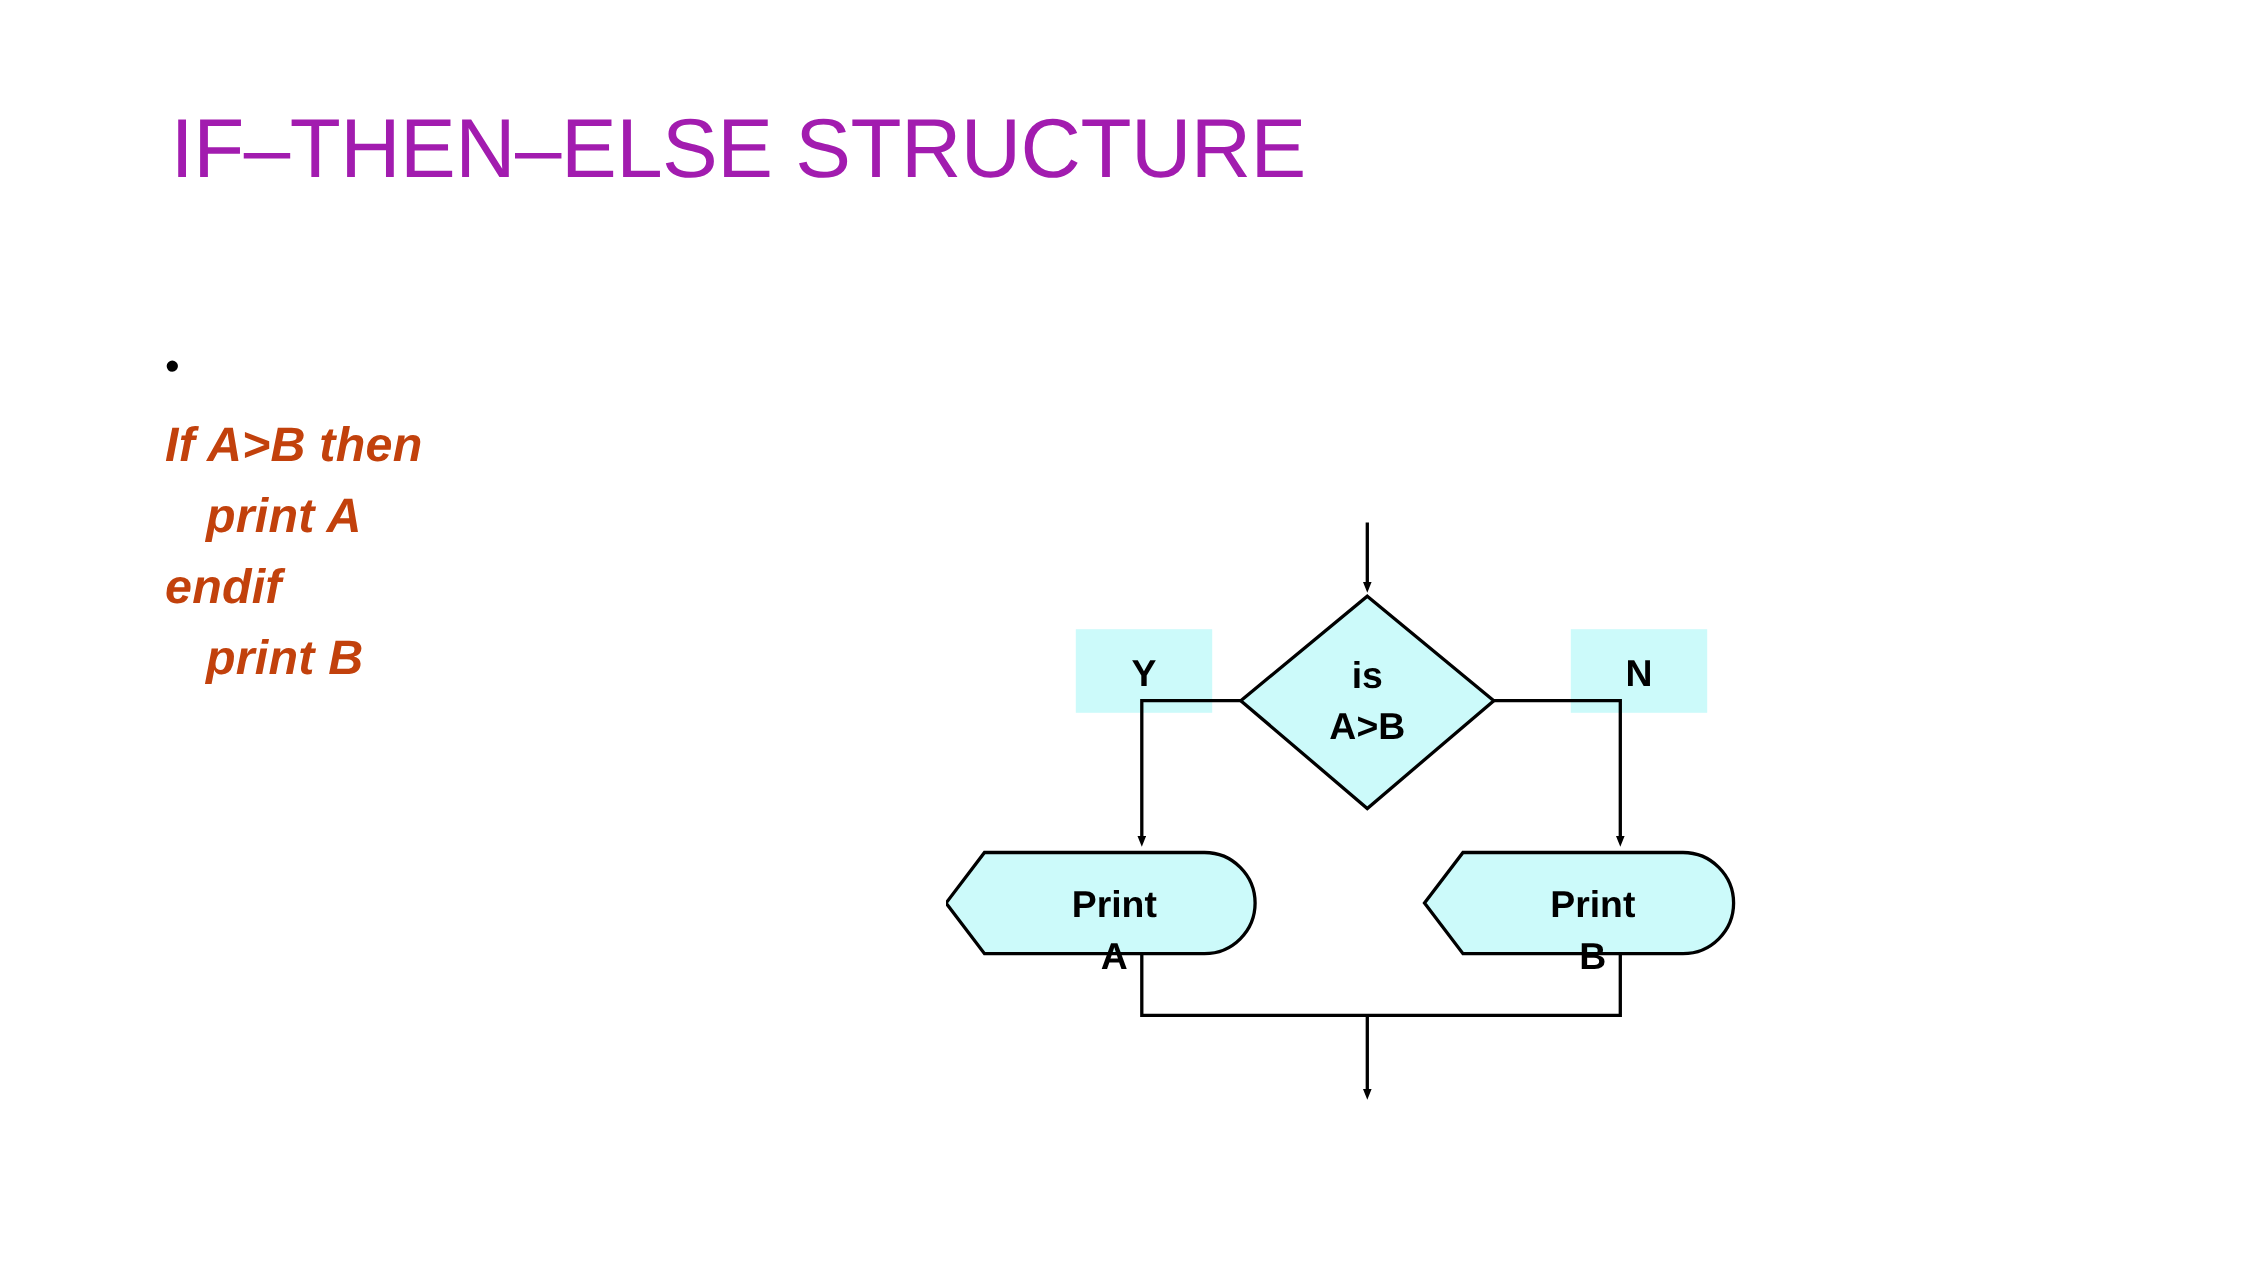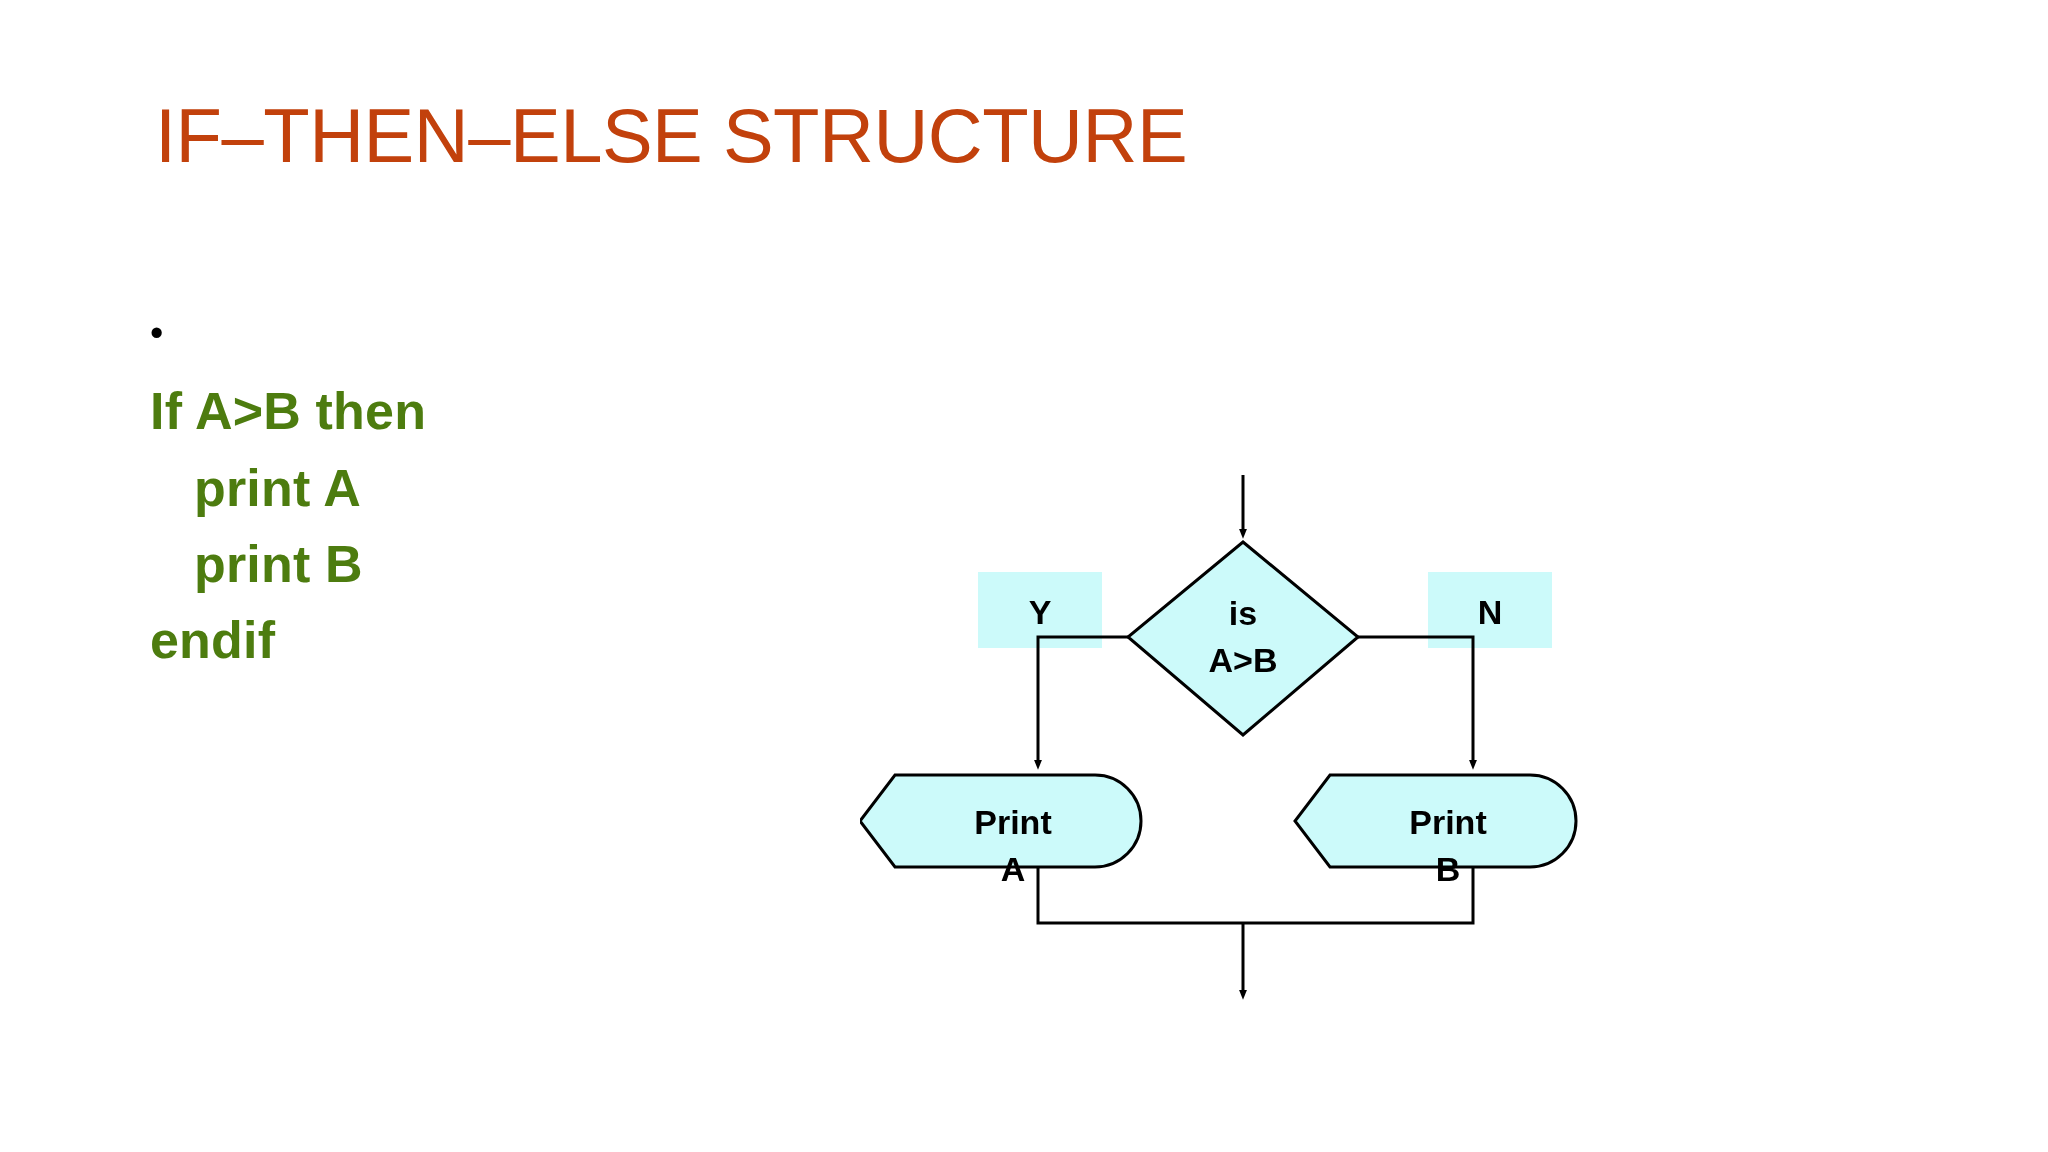--- a/index.html
+++ b/index.html
@@ -26,21 +26,21 @@
   #slide-title {
     position: absolute;
     left: 155px;
     top: 96px;
     width: 1300px;
     font-family: "Liberation Sans", sans-serif;
     font-size: 76px;
     font-weight: 400;
     letter-spacing: -0.5px;
     line-height: 1.05;
-    color: #c2410c;
+    color: #a21caf;
     white-space: nowrap;
   }
 
   
   #body-text {
     position: absolute;
     left: 150px;
     top: 306px;
     width: 1000px;
   }
@@ -58,24 +58,25 @@
   .bullet-dot {
     display: inline-block;
     width: 34px;
     flex: 0 0 34px;
     font-size: 38px;
     line-height: 1.45;
     color: #000000;
   }
 
   .code-line {
-    font-size: 52px;
+    font-size: 44px;
     font-weight: 700;
+    font-style: italic;
     line-height: 1.47;
-    color: #4d7c0f;
+    color: #c2410c;
     white-space: pre;
     letter-spacing: 0.2px;
   }
 
   
   #flowchart {
     position: absolute;
     left: 860px;
     top: 450px;
     width: 840px;
@@ -98,22 +99,22 @@
   <div id="slide-title">IF–THEN–ELSE STRUCTURE</div>
 
   <div id="body-text">
 
     <div class="bullet-line">
       <span class="bullet-dot">•</span>
     </div>
 
     <div class="code-line">If A&gt;B then</div>
     <div class="code-line">   print A</div>
+    <div class="code-line">endif</div>
     <div class="code-line">   print B</div>
-    <div class="code-line">endif</div>
   </div>
 
   <div id="flowchart">
     <svg width="840" height="580" viewBox="0 0 840 580" xmlns="http://www.w3.org/2000/svg">
 
       <defs>
         <marker id="arrowhead" markerWidth="10" markerHeight="10" refX="5.2" refY="4" orient="auto" markerUnits="userSpaceOnUse">
           <path d="M0,0 L10,4 L0,8 z" fill="#000000"></path>
         </marker>
       </defs>

